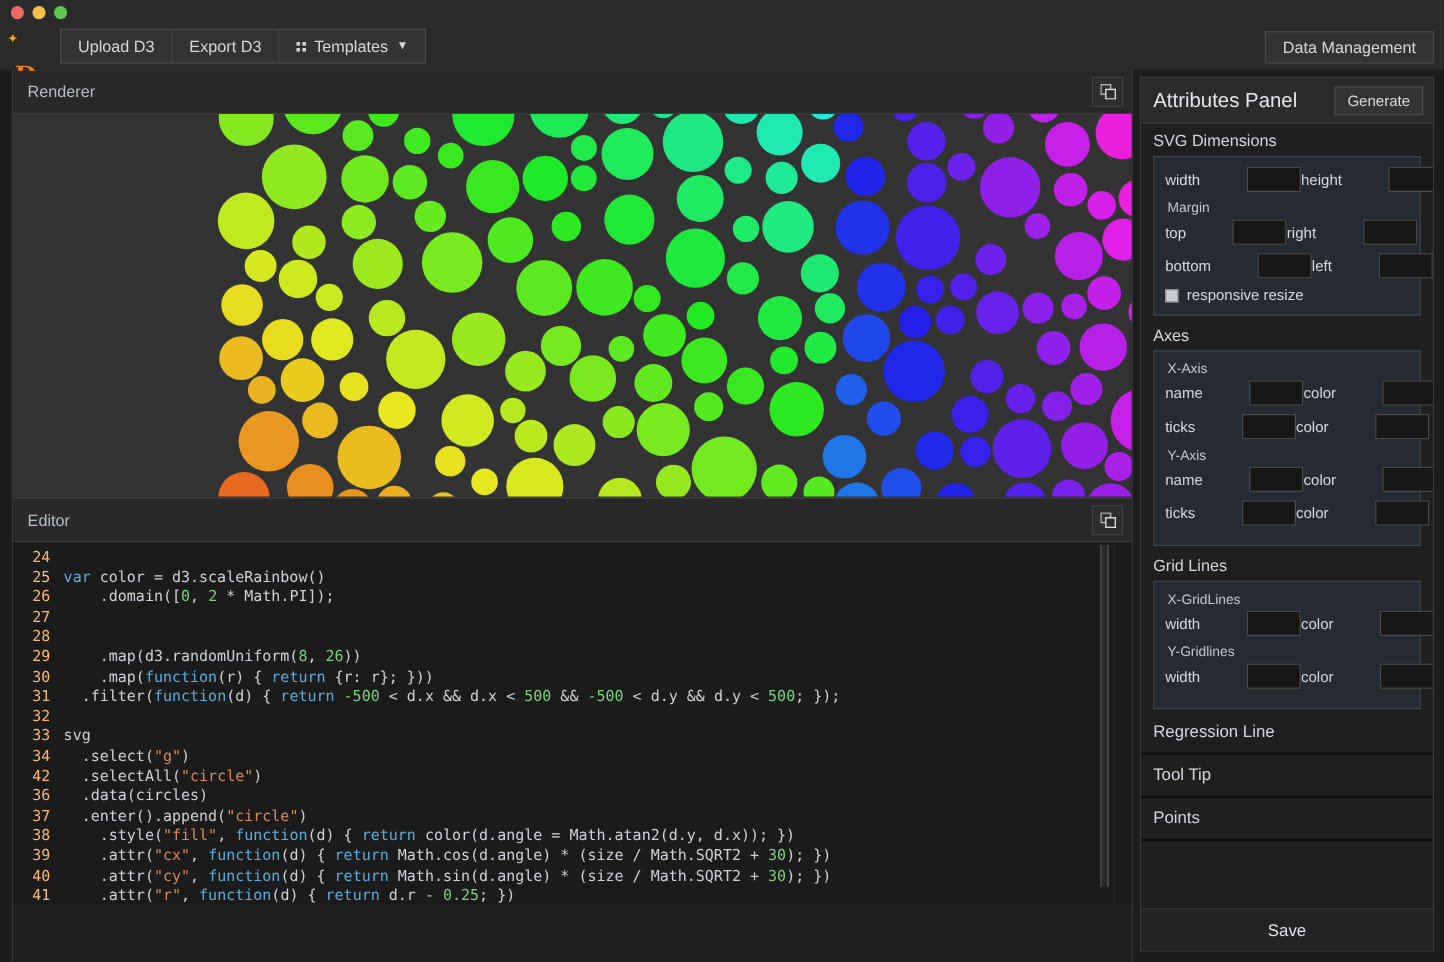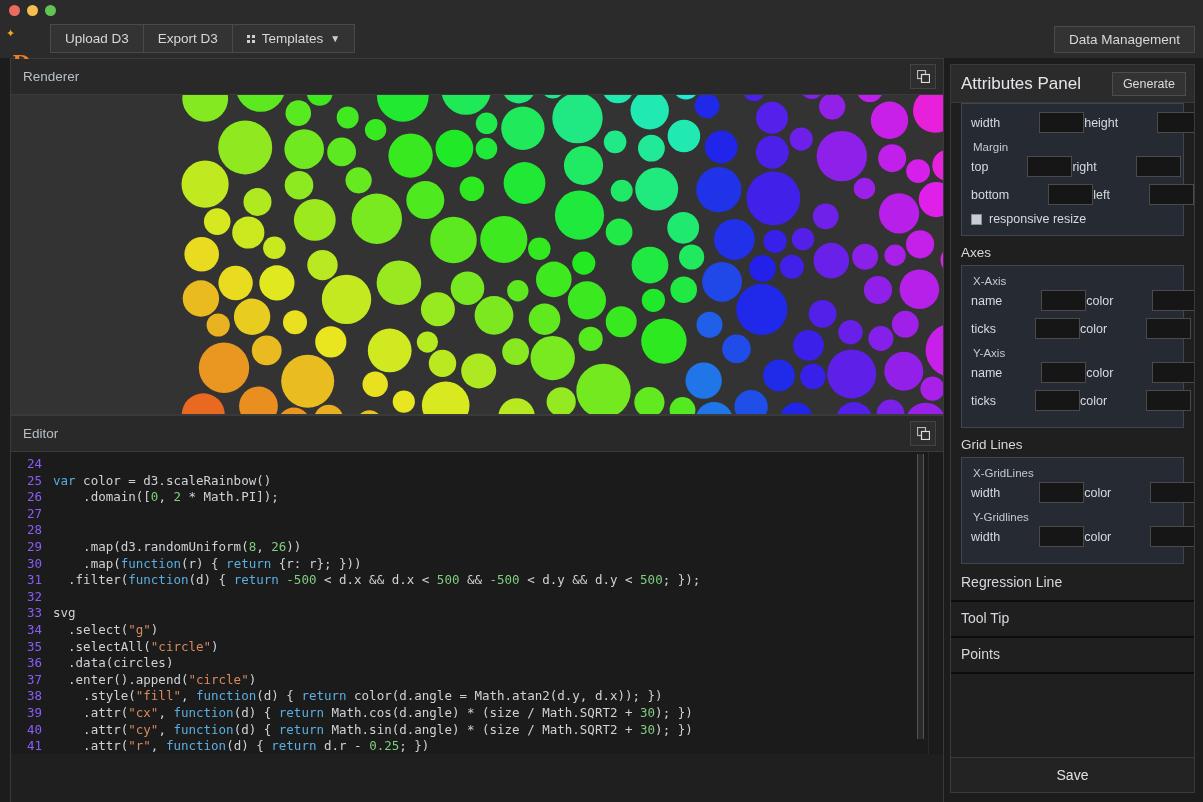--- a/index.html
+++ b/index.html
@@ -101,21 +101,21 @@
   }
   .code-area {
     flex: 1; overflow: hidden; position: relative;
     font-family: "DejaVu Sans Mono", monospace;
     font-size: 12.5px; line-height: 16.6px;
     padding-top: 4px;
   }
   .code-line { display: flex; white-space: pre; }
   .ln {
     width: 42px; min-width: 42px; text-align: right;
-    color: #8b5cf6; padding-right: 11px; user-select: none;
+    color: #fdba74; padding-right: 11px; user-select: none;
   }
   .code-text { color: #cfd2d6; }
   .kw  { color: #5aaee0; }
   .num { color: #7fcf7f; }
   .str { color: #d98b5e; }
   .fn  { color: #5aaee0; }
   .ret { color: #5aaee0; }
   .vscroll {
     position: absolute; right: 17px; top: 2px; bottom: 2px;
     width: 9px;
@@ -416,21 +416,21 @@
             <div class="code-line"><span class="ln">25</span><span class="code-text"><span class="kw">var</span><span class="code-text"> color = d3.scaleRainbow()</span></span></div>
             <div class="code-line"><span class="ln">26</span><span class="code-text"><span class="code-text">    .domain([</span><span class="num">0</span><span class="code-text">, </span><span class="num">2</span><span class="code-text"> * Math.PI]);</span></span></div>
             <div class="code-line"><span class="ln">27</span><span class="code-text"></span></div>
             <div class="code-line"><span class="ln">28</span></div>
             <div class="code-line"><span class="ln">29</span><span class="code-text"><span class="code-text">    .map(d3.randomUniform(</span><span class="num">8</span><span class="code-text">, </span><span class="num">26</span><span class="code-text">))</span></span></div>
             <div class="code-line"><span class="ln">30</span><span class="code-text"><span class="code-text">    .map(</span><span class="fn">function</span><span class="code-text">(r) { </span><span class="ret">return</span><span class="code-text"> {r: r}; }))</span></span></div>
             <div class="code-line"><span class="ln">31</span><span class="code-text"><span class="code-text">  .filter(</span><span class="fn">function</span><span class="code-text">(d) { </span><span class="ret">return</span><span class="code-text"> </span><span class="num">-500</span><span class="code-text"> &lt; d.x &amp;&amp; d.x &lt; </span><span class="num">500</span><span class="code-text"> &amp;&amp; </span><span class="num">-500</span><span class="code-text"> &lt; d.y &amp;&amp; d.y &lt; </span><span class="num">500</span><span class="code-text">; });</span></span></div>
             <div class="code-line"><span class="ln">32</span><span class="code-text"></span></div>
             <div class="code-line"><span class="ln">33</span><span class="code-text"><span class="code-text">svg</span></span></div>
             <div class="code-line"><span class="ln">34</span><span class="code-text"><span class="code-text">  .select(</span><span class="str">"g"</span><span class="code-text">)</span></span></div>
-            <div class="code-line"><span class="ln">35</span><span class="code-text"><span class="code-text">  .selectAll(</span><span class="str">"circle"</span><span class="code-text">)</span></span></div>
+            <div class="code-line"><span class="ln">42</span><span class="code-text"><span class="code-text">  .selectAll(</span><span class="str">"circle"</span><span class="code-text">)</span></span></div>
             <div class="code-line"><span class="ln">36</span><span class="code-text"><span class="code-text">  .data(circles)</span></span></div>
             <div class="code-line"><span class="ln">37</span><span class="code-text"><span class="code-text">  .enter().append(</span><span class="str">"circle"</span><span class="code-text">)</span></span></div>
             <div class="code-line"><span class="ln">38</span><span class="code-text"><span class="code-text">    .style(</span><span class="str">"fill"</span><span class="code-text">, </span><span class="fn">function</span><span class="code-text">(d) { </span><span class="ret">return</span><span class="code-text"> color(d.angle = Math.atan2(d.y, d.x)); })</span></span></div>
             <div class="code-line"><span class="ln">39</span><span class="code-text"><span class="code-text">    .attr(</span><span class="str">"cx"</span><span class="code-text">, </span><span class="fn">function</span><span class="code-text">(d) { </span><span class="ret">return</span><span class="code-text"> Math.cos(d.angle) * (size / Math.SQRT2 + </span><span class="num">30</span><span class="code-text">); })</span></span></div>
             <div class="code-line"><span class="ln">40</span><span class="code-text"><span class="code-text">    .attr(</span><span class="str">"cy"</span><span class="code-text">, </span><span class="fn">function</span><span class="code-text">(d) { </span><span class="ret">return</span><span class="code-text"> Math.sin(d.angle) * (size / Math.SQRT2 + </span><span class="num">30</span><span class="code-text">); })</span></span></div>
             <div class="code-line"><span class="ln">41</span><span class="code-text"><span class="code-text">    .attr(</span><span class="str">"r"</span><span class="code-text">, </span><span class="fn">function</span><span class="code-text">(d) { </span><span class="ret">return</span><span class="code-text"> d.r - </span><span class="num">0.25</span><span class="code-text">; })</span></span></div>
           </div>
         <div class="vscroll">
           <div class="vscroll-thumb"></div>
         </div>
@@ -439,20 +439,21 @@
     </div>
   </div>
 
   <div class="right">
     <div class="attrs">
       <div class="attrs-head">
         <span class="attrs-title">Attributes Panel</span>
         <button class="gen-btn">Generate</button>
       </div>
       <div class="attrs-scroll" id="attrs-body">
+          <div class="section-label">SVG Dimensions</div>
           <div class="group">
             <div class="field-row">
               <div class="field">
                 <span class="field-label">width</span>
                 <input class="field-input" type="text" style="">
               </div>
               <div class="field">
                 <span class="field-label">height</span>
                 <input class="field-input" type="text" style="">
               </div>

